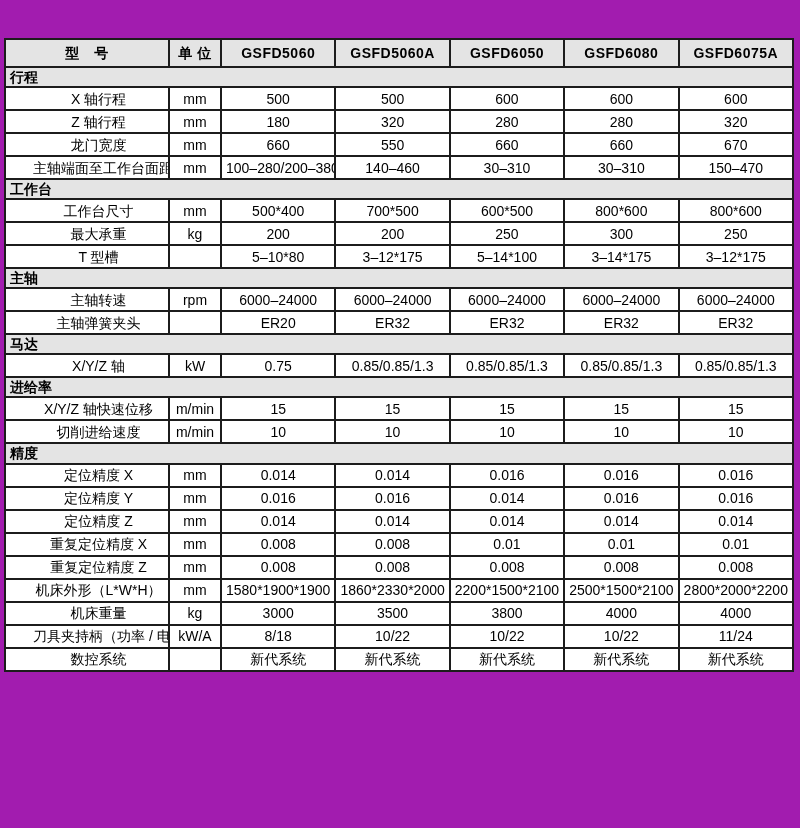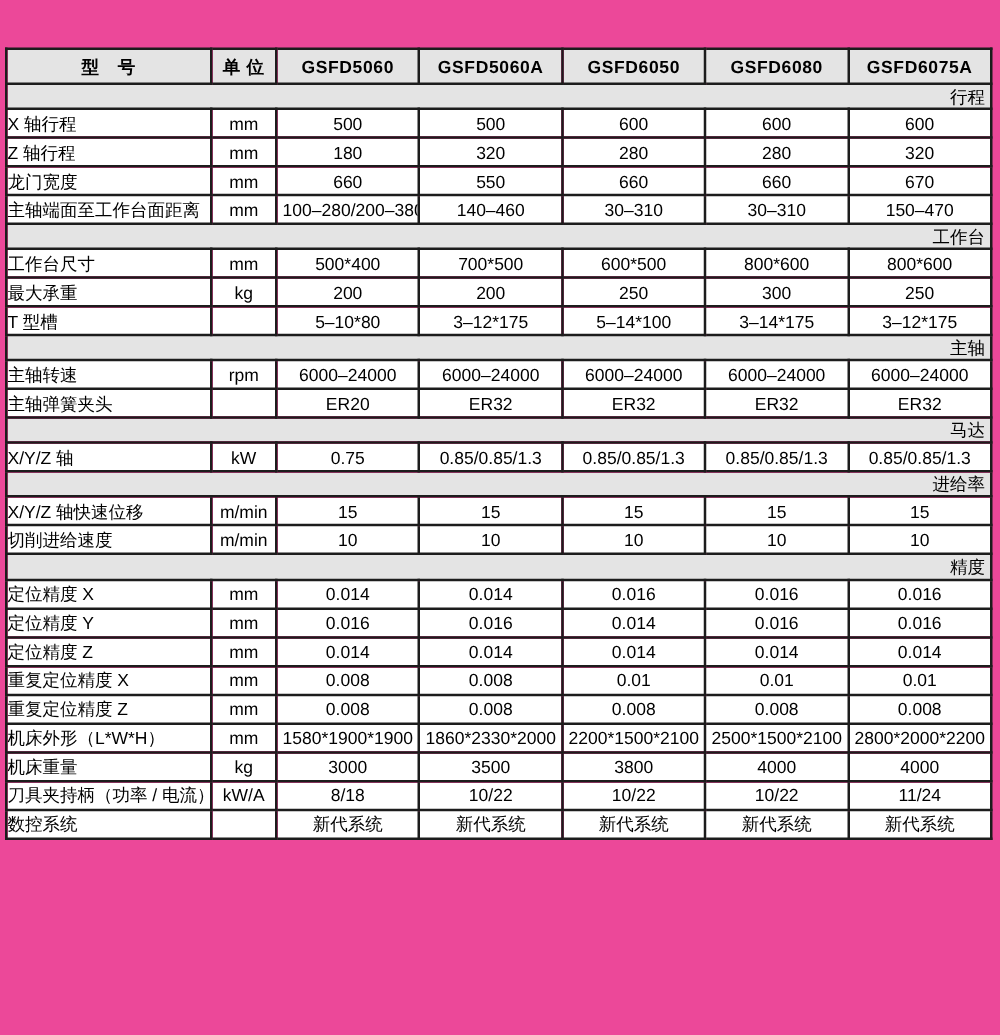--- a/index.html
+++ b/index.html
@@ -6,21 +6,21 @@
     margin: 0;
     padding: 0;
     background: #ffffff;
     font-family: "Liberation Sans", "DejaVu Sans", sans-serif;
     color: #000000;
   }
   .page {
     position: relative;
     width: 800px;
     height: 828px;
-    background: #ec4899;
+    background: #a21caf;
     overflow: hidden;
   }
   table.spec {
     position: absolute;
     left: 4px;
     top: 38px;
     width: 790px;
     border-collapse: collapse;
     table-layout: fixed;
     font-size: 14px;
@@ -37,32 +37,32 @@
   
   tr.head-row td {
     background: #e4e4e4;
     font-weight: bold;
     height: 24px;
     letter-spacing: 0.5px;
   }
   
   tr.section-row td {
     background: #e4e4e4;
-    text-align: right;
+    text-align: left;
     height: 16px;
-    font-weight: normal;
+    font-weight: bold;
   }
   
   tr.data-row td {
     background: #ffffff;
     height: 19px;
   }
   tr.data-row td.label-cell {
-    text-align: left;
-    padding-left: 0;
+    text-align: center;
+    padding-left: 27px;
   }
   col.c-label { width: 164px; }
   col.c-unit  { width: 52px; }
 </style>
 </head>
 <body>
 
 <div class="page">
   <table class="spec">
     <colgroup>

